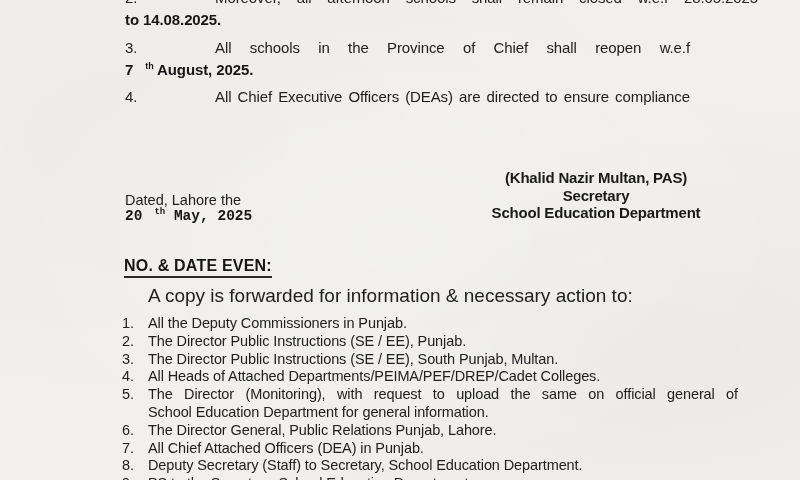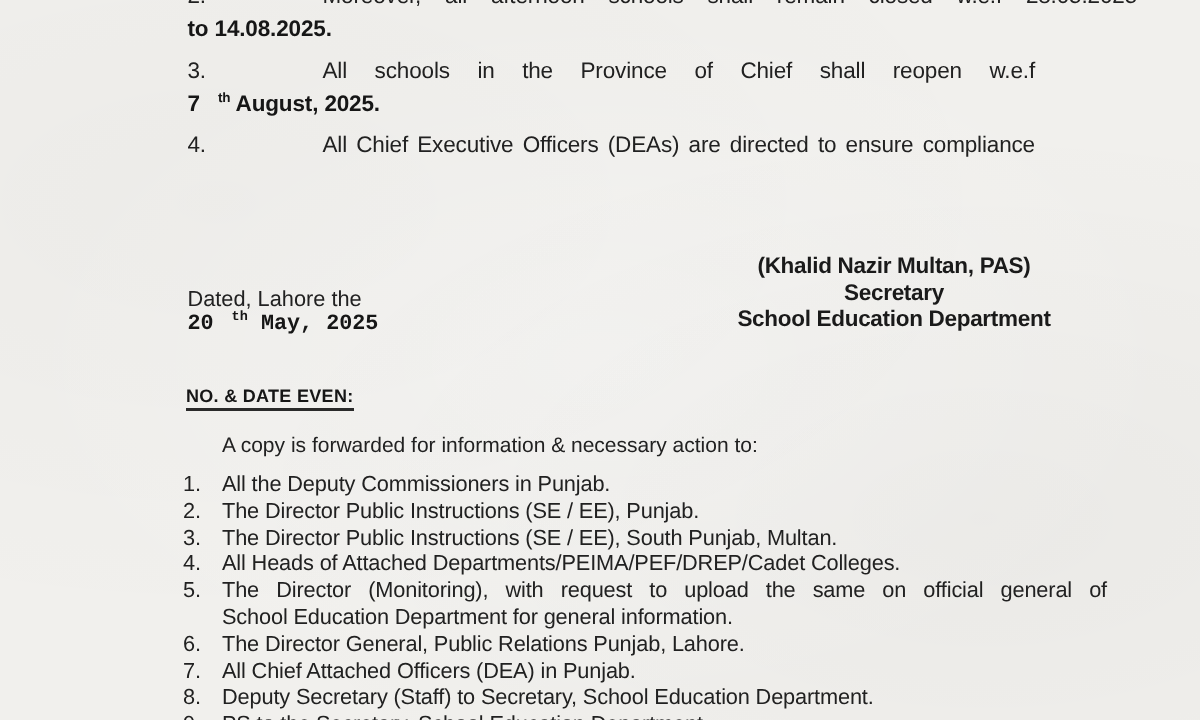--- a/index.html
+++ b/index.html
@@ -23,24 +23,24 @@
   .just{text-align:justify;text-align-last:justify;}
   .bold{font-weight:bold;color:#161616;}
   sup.ss{font-size:9px;vertical-align:super;line-height:0;margin-left:12px;}
   
   .sig{position:absolute;left:480px;top:169px;width:232px;text-align:center;
        font-weight:bold;font-size:15px;line-height:17.5px;color:#1a1a1a;letter-spacing:-0.2px;}
   
   .dateline{position:absolute;left:125px;top:192px;font-size:14.5px;line-height:16px;}
   .dateline .d2{font-weight:bold;color:#161616;font-family:Liberation Mono, monospace;}
   
-  .refhead{position:absolute;left:124px;top:257px;font-size:12px;font-weight:bold;color:#161616;}
+  .refhead{position:absolute;left:124px;top:257px;font-size:16px;font-weight:bold;color:#161616;}
   .refhead span{display:inline-block;border-bottom:2px solid #2a2a2a;padding-bottom:1px;letter-spacing:0.2px;}
   
-  .cintro{position:absolute;left:148px;top:288px;font-size:14px;line-height:16px;}
+  .cintro{position:absolute;left:148px;top:288px;font-size:19px;line-height:16px;}
   
   .clist{position:absolute;left:120px;top:315px;width:618px;font-size:14.5px;letter-spacing:-0.1px;}
   .crow{position:relative;padding-left:28px;line-height:17.8px;}
   .crow .cnum{position:absolute;left:2px;top:0;}
   .crow .ctext{display:block;}
 </style>
 </head>
 <body>
 
 <div class="page">

